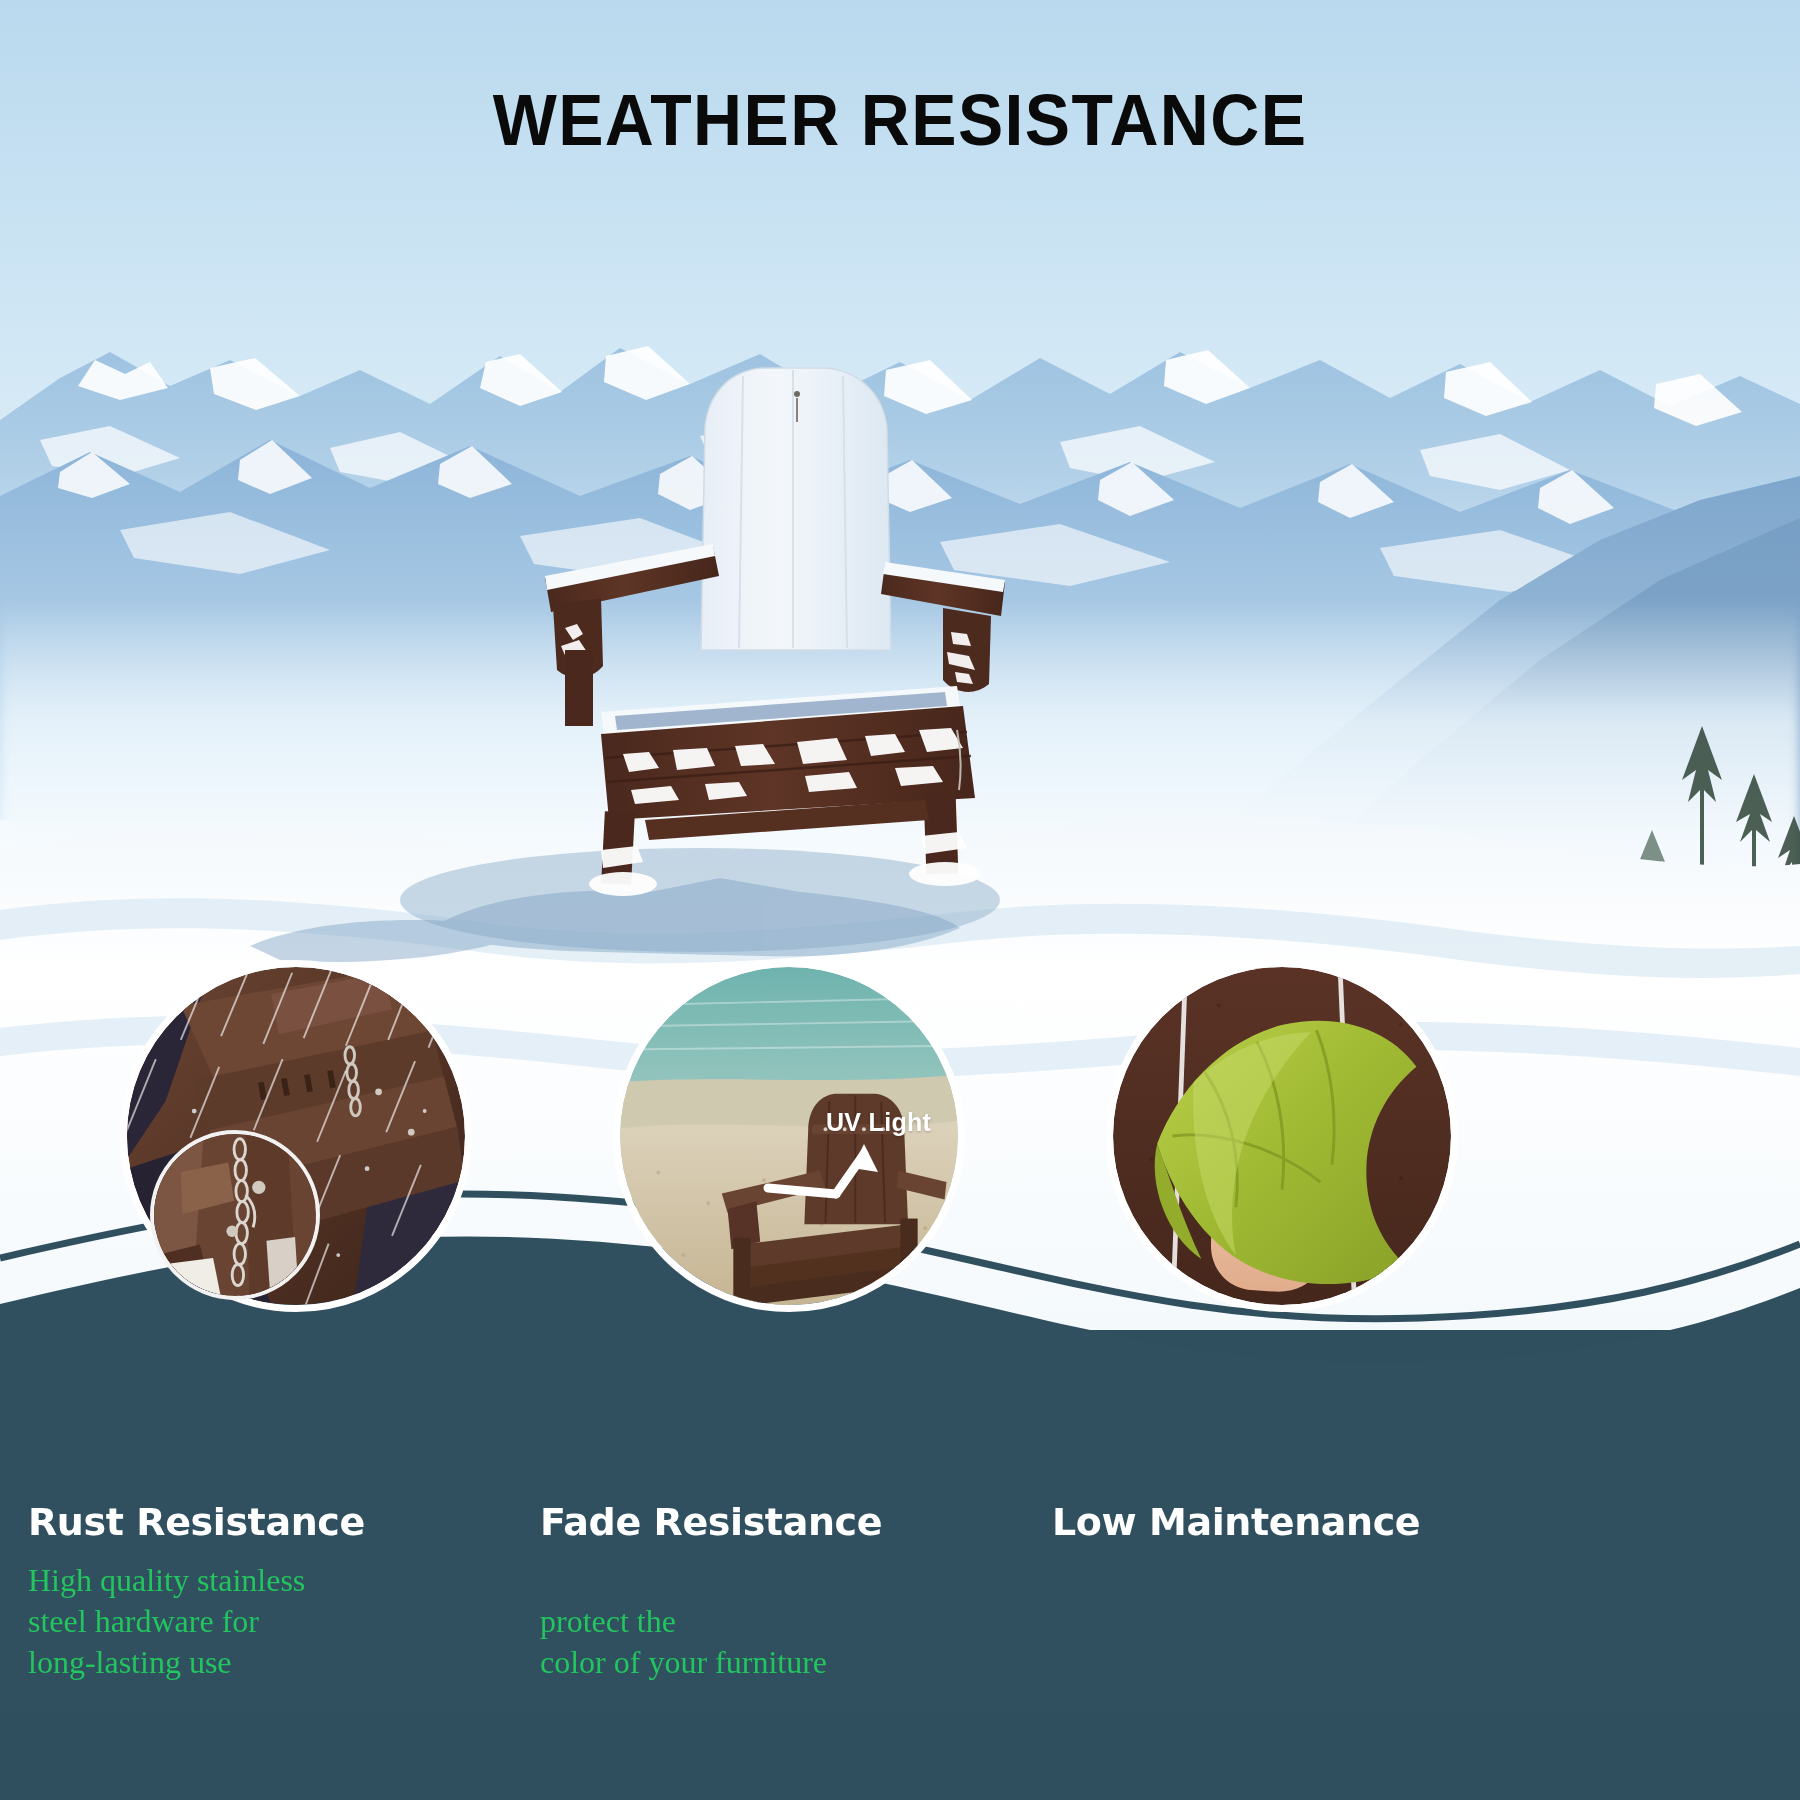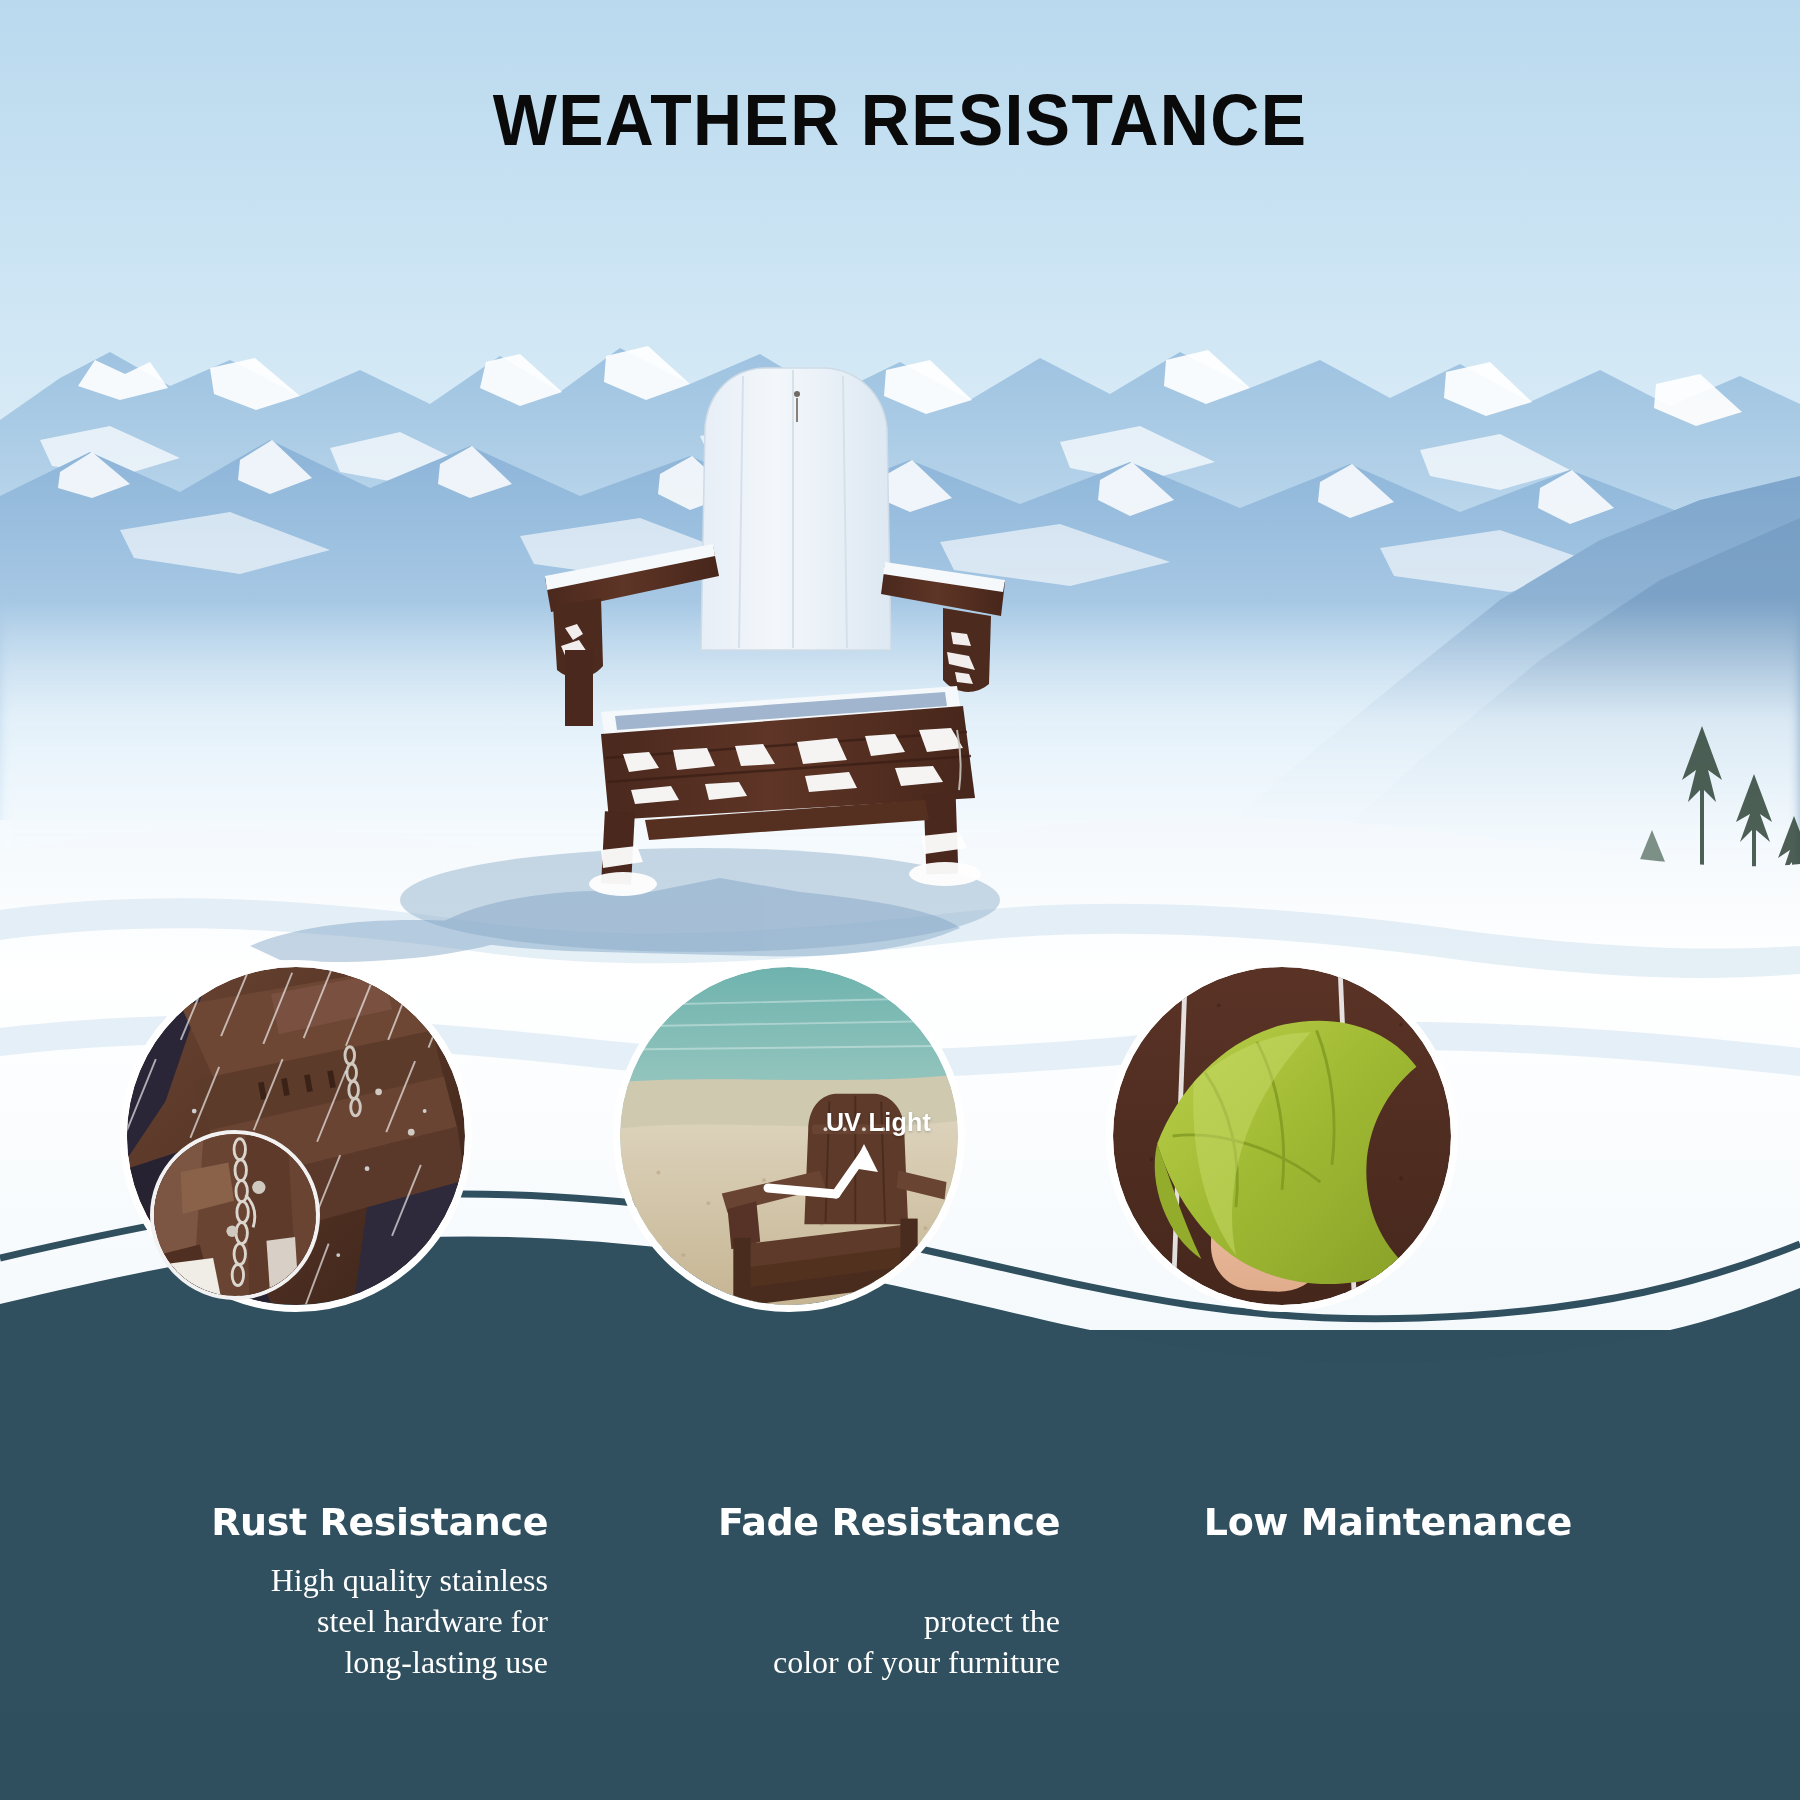--- a/index.html
+++ b/index.html
@@ -80,33 +80,33 @@
     position:absolute;left:826px;top:1108px;
     font-family:"Liberation Sans", sans-serif;
     font-weight:bold;font-size:25px;color:#ffffff;letter-spacing:.3px;
     text-shadow:0 1px 3px rgba(0,0,0,.25);
     z-index:40;
     text-align:center;
   }
   .uvarrow{position:absolute;left:760px;top:1138px;width:130px;height:70px;z-index:40;}
 
   
-  .card{position:absolute;width:520px;text-align:right;}
+  .card{position:absolute;width:520px;text-align:left;}
   .card.one{left:28px;top:1500px;}
   .card.two{left:540px;top:1500px;}
   .card.three{left:1052px;top:1500px;}
   .card h3{
     margin:0 0 16px 0;
     font-family:"DejaVu Sans","Liberation Sans",sans-serif;
     font-weight:bold;font-size:38px;color:#ffffff;letter-spacing:-.4px;
   }
   .card p{
     margin:0;
     font-family:"Liberation Serif", serif;
-    font-size:32px;line-height:41px;color:#ffffff;
+    font-size:32px;line-height:41px;color:#22c55e;
   }
 </style>
 </head>
 <body>
 
 <div class="stage">
 
   <div class="photo">
     <div class="sky"></div>
 

